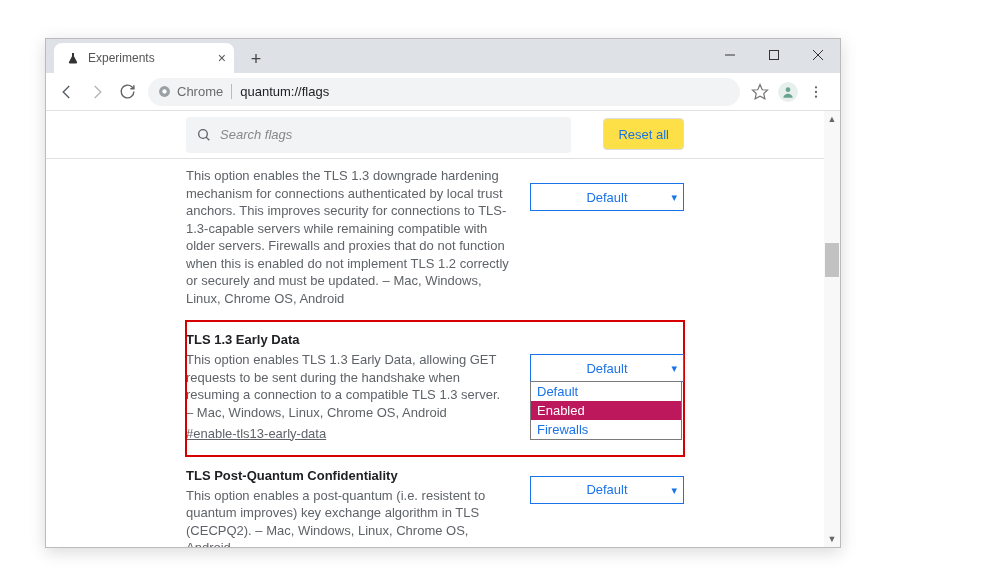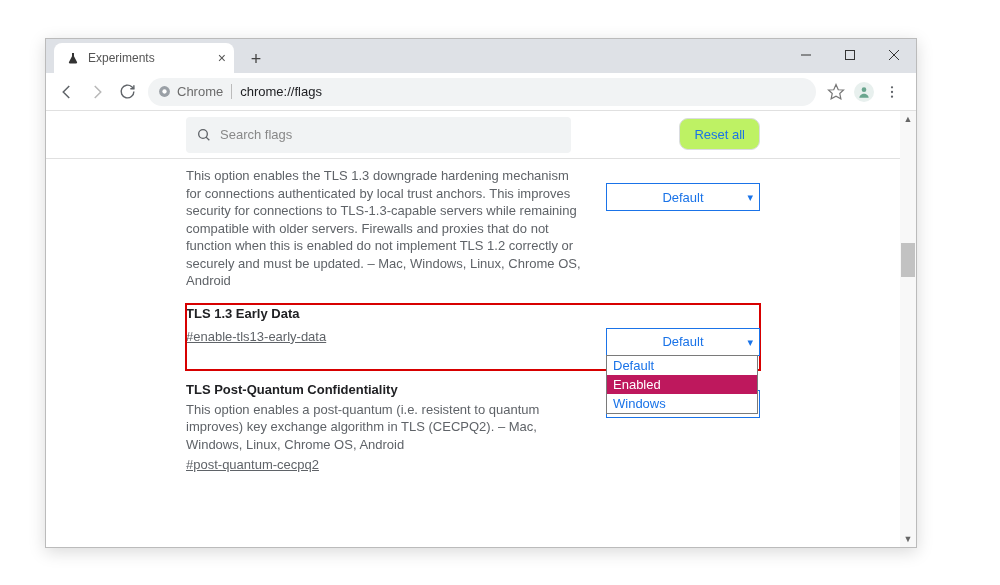--- a/index.html
+++ b/index.html
@@ -8,21 +8,21 @@
     background: #fff;
     width: 1000px;
     height: 585px;
     overflow: hidden;
     position: relative;
   }
   .browser-window {
     position: absolute;
     top: 38px;
     left: 45px;
-    width: 872px;
+    width: 796px;
     height: 510px;
     border: 1px solid #bbb;
     background: #fff;
     box-shadow: 0 4px 16px rgba(0,0,0,0.15);
     display: flex;
     flex-direction: column;
   }
   
   .titlebar {
     height: 34px;
@@ -182,31 +182,32 @@
     font-size: 13px;
   }
   .search-box input {
     border: none;
     background: transparent;
     outline: none;
     font-size: 13px;
     color: #202124;
     margin-left: 8px;
     flex: 1;
+    font-style: italic;
   }
   .search-box input::placeholder { color: #888; }
   .reset-btn {
     position: absolute;
     right: 156px;
     top: 7px;
     height: 32px;
     padding: 0 14px;
-    background: #bef264;
+    background: #fde047;
     border: 1px solid #dadce0;
-    border-radius: 9px;
+    border-radius: 4px;
     color: #1a73e8;
     font-size: 13px;
     display: flex;
     align-items: center;
     cursor: pointer;
   }
   .flags-body {
     flex: 1;
     overflow-y: auto;
     padding: 8px 156px 0 140px;
@@ -269,21 +270,21 @@
     top: 50%;
     transform: translateY(-50%);
     color: #1a73e8;
     font-size: 11px;
   }
   .flag-item.first { padding-top: 0; }
   .flag-item.first .flag-select-wrap { padding-top: 16px; }
   .flag-item.highlighted {
     outline: 2px solid #d70000;
     outline-offset: -1px;
-    padding-top:2px;
+    padding-top:11px;
   }
   .dropdown-list {
     position: absolute;
     top: 49px;
     left: 0;
     width: 152px;
     border: 1px solid #7a7a7a;
     background: #fff;
     z-index: 50;
   }
@@ -360,21 +361,21 @@
         </svg>
     </div>
     <div class="omnibox">
       <span class="omni-chrome-label">
         <svg width="13" height="13" viewBox="0 0 24 24">
             <circle cx="12" cy="12" r="10" fill="#9aa0a6"></circle>
             <circle cx="12" cy="12" r="4" fill="#fff"></circle>
           </svg>
         <span>Chrome</span>
       </span>
-      <span class="omni-url">chrome://flags</span>
+      <span class="omni-url">quantum://flags</span>
     </div>
     <div class="toolbar-right">
       <div class="star-btn">
         <svg width="18" height="18" viewBox="0 0 24 24" fill="none" stroke="#777" stroke-width="1.6">
             <polygon points="12 2 15 9 22 9.3 17 14 18.5 21 12 17.5 5.5 21 7 14 2 9.3 9 9"></polygon>
           </svg>
       </div>
       <div class="avatar">
         <svg width="14" height="14" viewBox="0 0 24 24">
             <circle cx="12" cy="8" r="4" fill="#69a58e"></circle>
@@ -416,31 +417,32 @@
           <div class="flag-select">
             <span>Default</span>
             <span class="chev">▾</span>
           </div>
         </div>
       </div>
 
       <div class="flag-item highlighted" style="position:relative;">
         <div class="flag-text">
           <div class="flag-title">TLS 1.3 Early Data</div>
+          <div class="flag-desc">This option enables TLS 1.3 Early Data, allowing GET requests to be sent during the handshake when resuming a connection to a compatible TLS 1.3 server. – Mac, Windows, Linux, Chrome OS, Android</div>
           <a class="flag-hash">#enable-tls13-early-data</a>
         </div>
         <div class="flag-select-wrap">
           <div class="flag-select">
             <span>Default</span>
             <span class="chev">▾</span>
           </div>
           <div class="dropdown-list">
             <div class="dropdown-opt">Default</div>
             <div class="dropdown-opt selected">Enabled</div>
-            <div class="dropdown-opt">Windows</div>
+            <div class="dropdown-opt">Firewalls</div>
           </div>
         </div>
       </div>
 
       <div class="flag-item" style="padding-top:12px;">
         <div class="flag-text">
           <div class="flag-title">TLS Post-Quantum Confidentiality</div>
           <div class="flag-desc">This option enables a post-quantum (i.e. resistent to quantum improves) key exchange algorithm in TLS (CECPQ2). – Mac, Windows, Linux, Chrome OS, Android</div>
           <a class="flag-hash">#post-quantum-cecpq2</a>
         </div>

